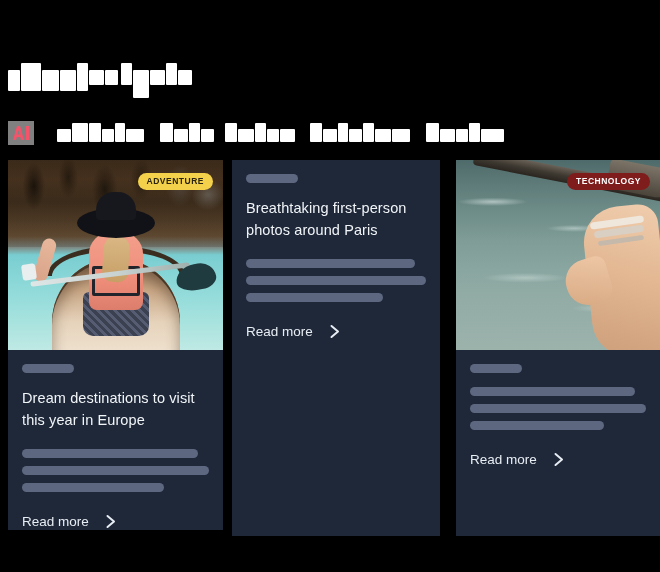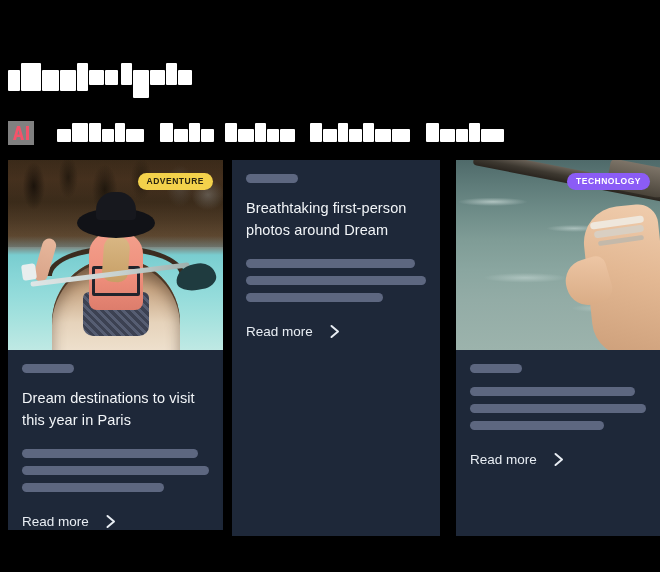--- a/index.html
+++ b/index.html
@@ -96,21 +96,21 @@
     border-radius: 11px;
     font-size: 8.5px;
     font-weight: bold;
     letter-spacing: 0.5px;
     line-height: 1;
     white-space: nowrap;
     z-index: 5;
   }
   .badge.adventure  { background: #f3d14b; color: #2a2410; }
   .badge.travel     { background: #f2722c; color: #ffffff; }
-  .badge.technology { background: #8b5cf6; color: #ffffff; }
+  .badge.technology { background: #7f1d1d; color: #ffffff; }
 
   
   .photo { position: absolute; inset: 0; }
 
   
   .photo-canoe {
     background:
       linear-gradient(180deg,
         #3a2a1a 0%, #4a3421 10%, #3d2d1c 22%, #55402a 32%,
         #6b5238 40%, #7e8a84 46%,
@@ -462,40 +462,40 @@
         <div class="paddler-hair"></div>
         <div class="sun-hat"></div>
         <div class="paddle"></div>
         <div class="paddle-grip"></div>
         <div class="paddle-blade"></div>
       </div>
       <span class="badge adventure">ADVENTURE</span>
     </div>
     <div class="card-body">
       <div class="skeleton-bar skeleton-kicker"></div>
-      <h3 class="card-title">Dream destinations to visit this year in Paris</h3>
+      <h3 class="card-title">Dream destinations to visit this year in Europe</h3>
       <div class="skeleton-lines">
         <div class="skeleton-bar sl-1"></div>
         <div class="skeleton-bar sl-2"></div>
         <div class="skeleton-bar sl-3"></div>
       </div>
       <div class="read-more">
         <span>Read more</span>
         <svg class="chev" width="13" height="15" viewBox="0 0 13 15" aria-hidden="true">
           <path d="M2.5 2 L9 7.5 L2.5 13" fill="none" stroke="#e8edf3" stroke-width="2" stroke-linecap="round" stroke-linejoin="round"></path>
         </svg>
       </div>
     </div>
 
   </article>
 
   <article class="topic-card card-1">
     <div class="card-body">
       <div class="skeleton-bar skeleton-kicker"></div>
-      <h3 class="card-title">Breathtaking first-person photos around Dream</h3>
+      <h3 class="card-title">Breathtaking first-person photos around Paris</h3>
       <div class="skeleton-lines">
         <div class="skeleton-bar sl-1"></div>
         <div class="skeleton-bar sl-2"></div>
         <div class="skeleton-bar sl-3"></div>
       </div>
       <div class="read-more">
         <span>Read more</span>
         <svg class="chev" width="13" height="15" viewBox="0 0 13 15" aria-hidden="true">
           <path d="M2.5 2 L9 7.5 L2.5 13" fill="none" stroke="#e8edf3" stroke-width="2" stroke-linecap="round" stroke-linejoin="round"></path>
         </svg>

